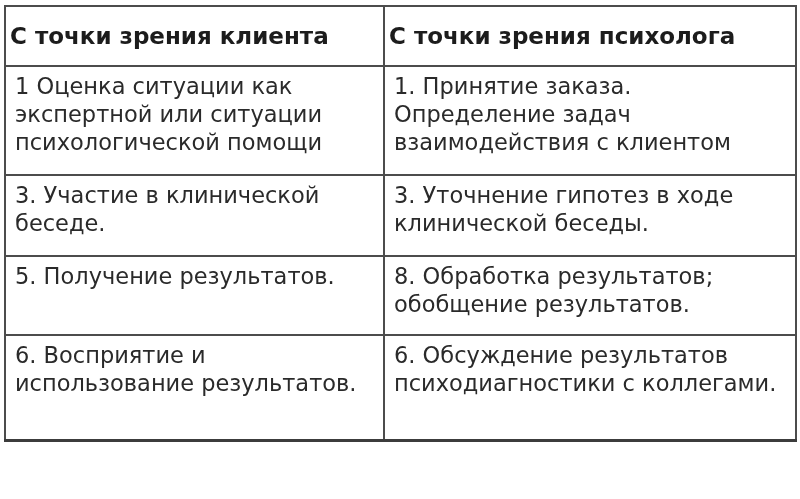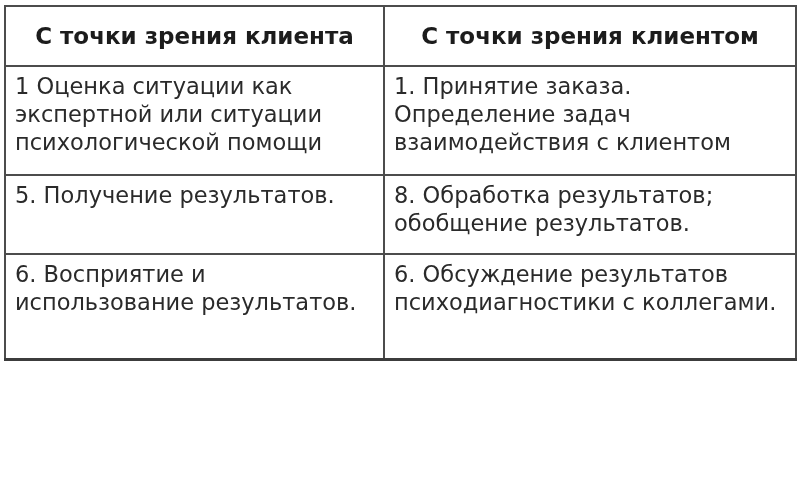--- a/index.html
+++ b/index.html
@@ -30,21 +30,21 @@
     border: 2px solid #4c4c4c;
     color: #2a2a2a;
     vertical-align: top;
     text-align: left;
     overflow: hidden;
   }
   th {
     font-size: 23px;
     font-weight: bold;
     color: #1c1c1c;
-    text-align: center;
+    text-align: left;
     vertical-align: middle;
     padding: 6px 4px;
     height: 46px;
   }
   td {
     font-size: 22.5px;
     line-height: 28px;
     padding: 5px 8px 16px 9px;
   }
   tr.r1 td { height: 86px; }
@@ -59,27 +59,31 @@
 
 <div class="table-wrap">
   <table class="compare">
     <colgroup>
       <col class="c-client">
       <col class="c-psych">
     </colgroup>
     <thead>
       <tr>
         <th>С точки зрения клиента</th>
-        <th>С точки зрения клиентом</th>
+        <th>С точки зрения психолога</th>
       </tr>
     </thead>
     <tbody id="table-body">
         <tr class="r1">
           <td>1 Оценка ситуации как экспертной или ситуации психологической помощи</td>
           <td>1. Принятие заказа. Определение задач взаимодействия с клиентом</td>
+        </tr>
+        <tr class="r3">
+          <td>3. Участие в клинической беседе.</td>
+          <td>3. Уточнение гипотез в ходе клинической беседы.</td>
         </tr>
         <tr class="r5">
           <td>5. Получение результатов.</td>
           <td>8. Обработка результатов; обобщение результатов.</td>
         </tr>
         <tr class="r6">
           <td>6. Восприятие и использование результатов.</td>
           <td>6. Обсуждение результатов психодиагностики с коллегами.</td>
         </tr>
       </tbody>

